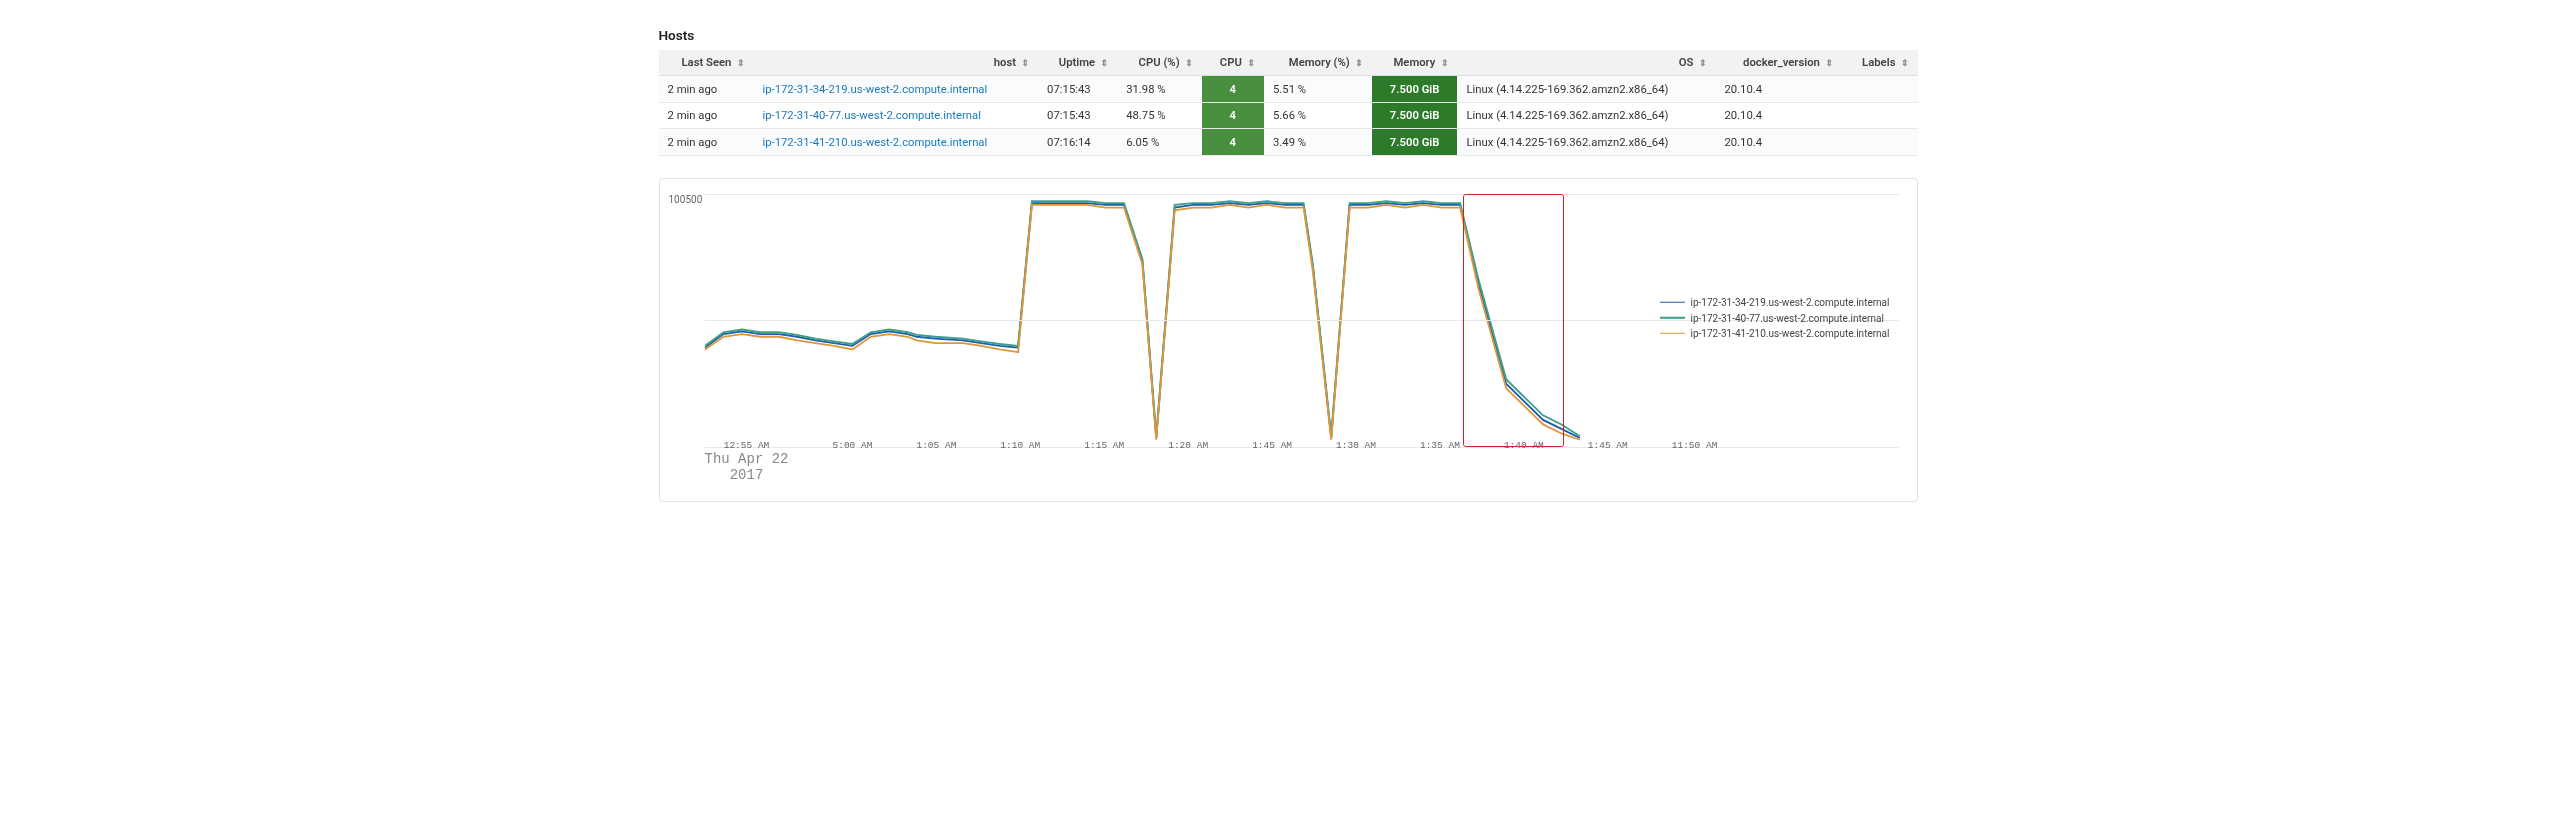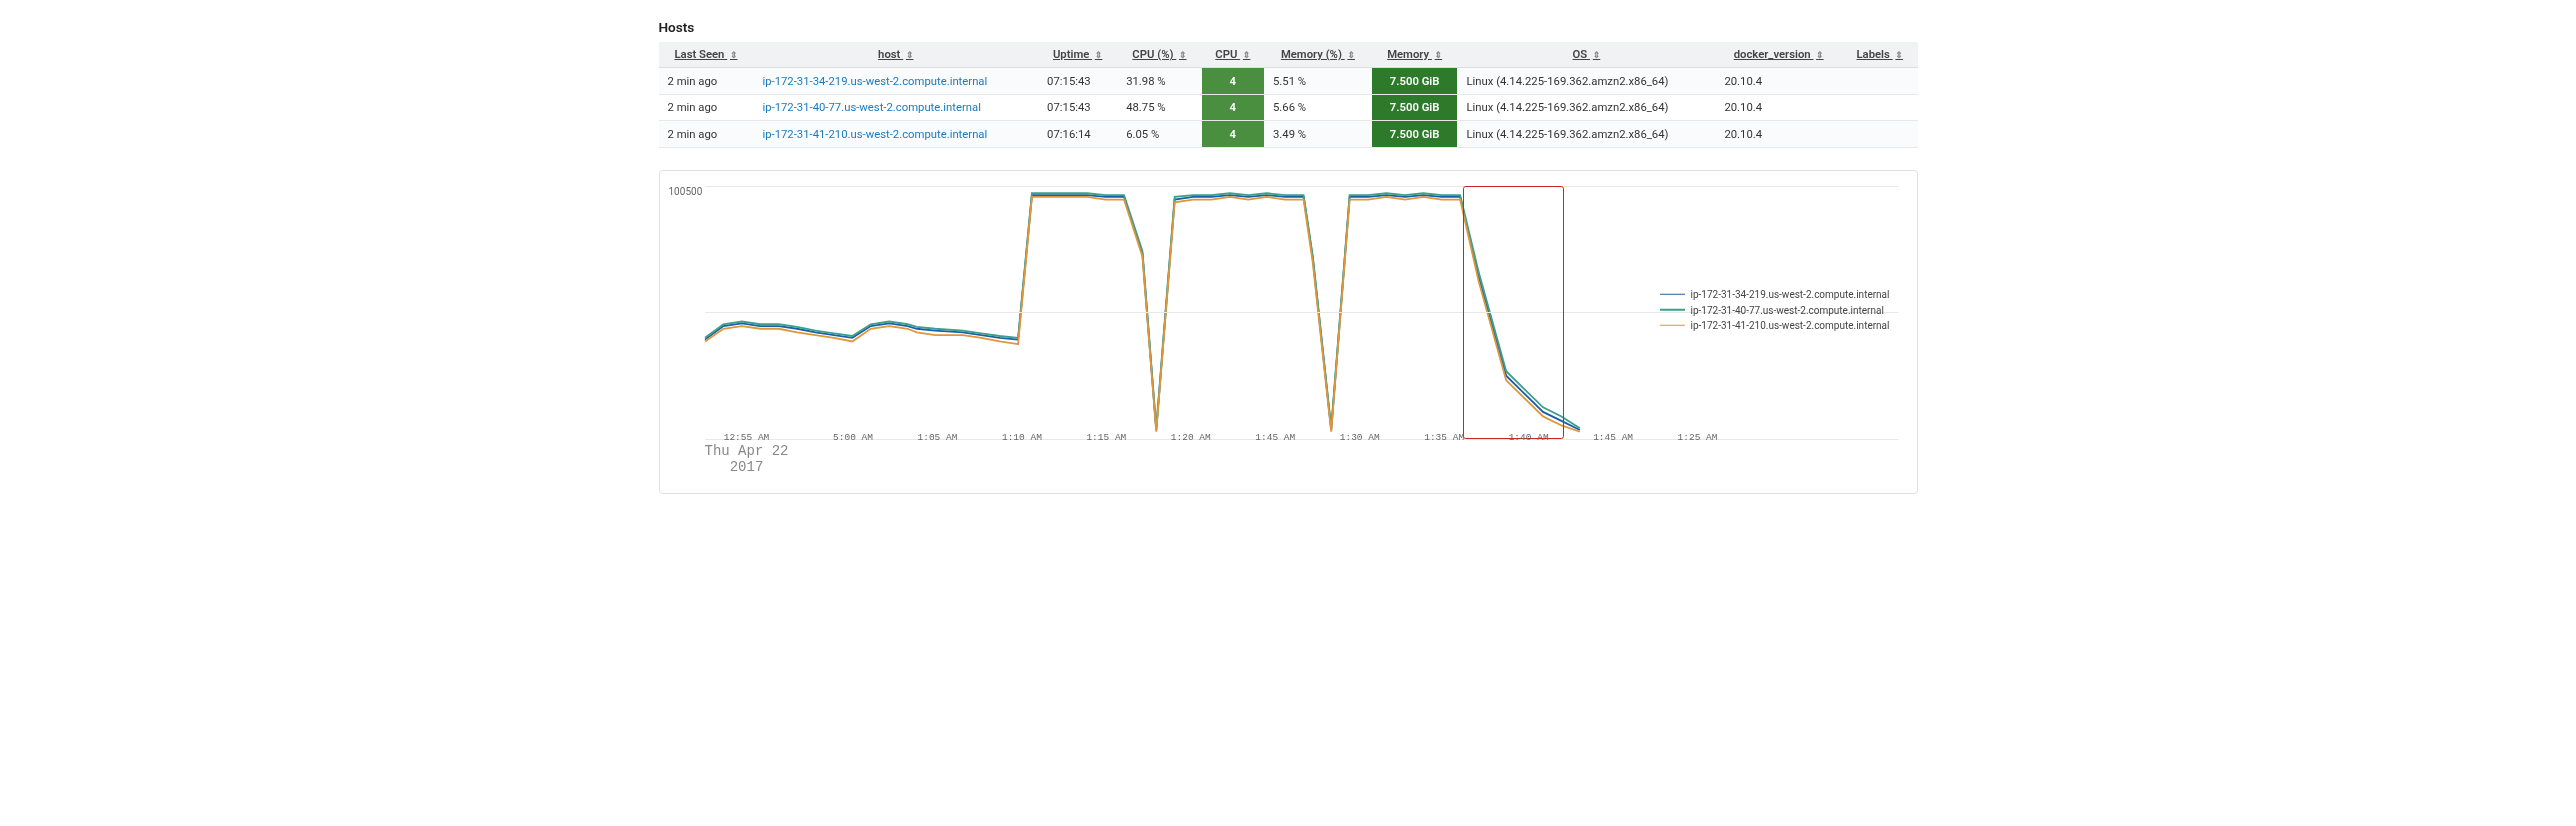--- a/index.html
+++ b/index.html
@@ -4,39 +4,38 @@
   <style>
     * { box-sizing: border-box; margin: 0; padding: 0; }
     body {
       font-family: -apple-system, BlinkMacSystemFont, 'Segoe UI', Roboto, sans-serif;
       background: #fff;
       color: #333;
       font-size: 11.8px;
     }
     .page {
       width: 1288px;
-      margin: 4px auto;
+      margin: 12px auto;
       padding: 14.5px;
     }
     
     .hosts-table {
       width: 100%;
       border-collapse: collapse;
       margin-bottom: 22px;
       font-size: 11.3px;
     }
     .hosts-table th {
       background: #f0f2f4;
       padding: 6.3px 9px;
-      text-align: center;
+      text-align: right;
       font-weight: 600;
       color: #444;
       border-bottom: 0.9px solid #ddd;
       white-space: nowrap;
-      text-decoration: underline;
     }
     .hosts-table th .sort-icon {
       font-size: 9px;
       color: #888;
       margin-left: 2.7px;
     }
     .hosts-table td {
       padding: 6.3px 9px;
       border-bottom: 0.9px solid #e8e8e8;
       white-space: nowrap;
@@ -413,21 +412,21 @@
         <div class="x-label">5:00 AM</div>
         <div class="x-label">1:05 AM</div>
         <div class="x-label">1:10 AM</div>
         <div class="x-label">1:15 AM</div>
         <div class="x-label">1:20 AM</div>
         <div class="x-label">1:45 AM</div>
         <div class="x-label">1:30 AM</div>
         <div class="x-label">1:35 AM</div>
         <div class="x-label">1:40 AM</div>
         <div class="x-label">1:45 AM</div>
-        <div class="x-label">1:25 AM</div>
+        <div class="x-label">11:50 AM</div>
       </div>
 
       <div class="legend">
         <div class="legend-item">
           <div class="legend-line" style="background:#1a5fa8;"></div>
           <span>ip-172-31-34-219.us-west-2.compute.internal</span>
         </div>
         <div class="legend-item">
           <div class="legend-line" style="background:#3d9e8c;"></div>
           <span>ip-172-31-40-77.us-west-2.compute.internal</span>

